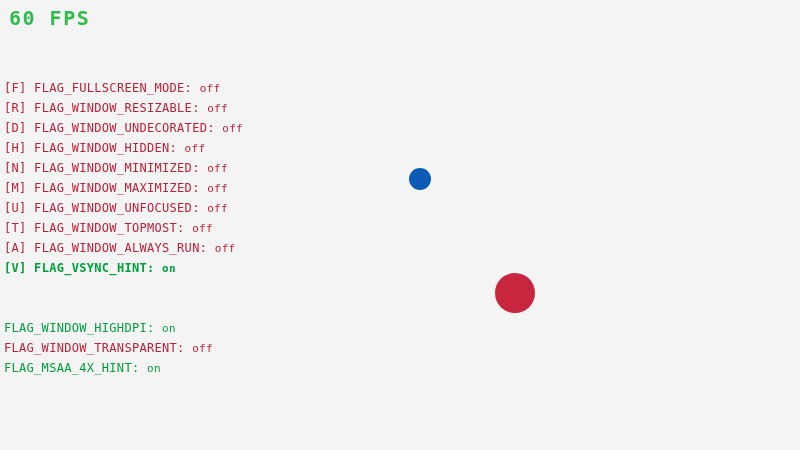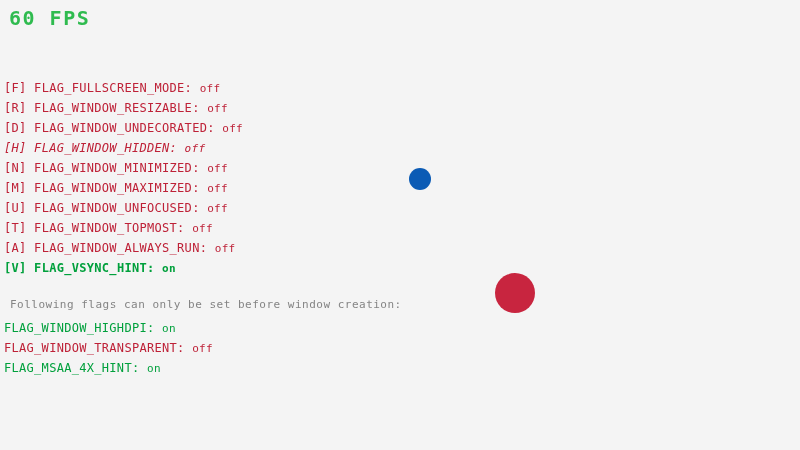--- a/index.html
+++ b/index.html
@@ -102,30 +102,29 @@
 <div id="screen" style="background: rgb(244, 244, 244);">
 
   <div class="txt" id="fps-counter" style="color: rgb(47, 187, 79);">60 FPS</div>
 
 
 
   <div id="after-creation-list">
       <div class="flag-row state-off" style="top: 79px;"><span class="flag-key">[F] </span><span class="flag-name">FLAG_FULLSCREEN_MODE: </span><span class="flag-value">off</span></div>
       <div class="flag-row state-off" style="top: 99px;"><span class="flag-key">[R] </span><span class="flag-name">FLAG_WINDOW_RESIZABLE: </span><span class="flag-value">off</span></div>
       <div class="flag-row state-off" style="top: 119px;"><span class="flag-key">[D] </span><span class="flag-name">FLAG_WINDOW_UNDECORATED: </span><span class="flag-value">off</span></div>
-      <div class="flag-row state-off" style="top: 139px; font-style: italic;"><span class="flag-key">[H] </span><span class="flag-name">FLAG_WINDOW_HIDDEN: </span><span class="flag-value">off</span></div>
+      <div class="flag-row state-off" style="top: 139px;"><span class="flag-key">[H] </span><span class="flag-name">FLAG_WINDOW_HIDDEN: </span><span class="flag-value">off</span></div>
       <div class="flag-row state-off" style="top: 159px; text-align: center;"><span class="flag-key">[N] </span><span class="flag-name">FLAG_WINDOW_MINIMIZED: </span><span class="flag-value">off</span></div>
       <div class="flag-row state-off" style="top: 179px;"><span class="flag-key">[M] </span><span class="flag-name">FLAG_WINDOW_MAXIMIZED: </span><span class="flag-value">off</span></div>
       <div class="flag-row state-off" style="top: 199px;"><span class="flag-key">[U] </span><span class="flag-name">FLAG_WINDOW_UNFOCUSED: </span><span class="flag-value">off</span></div>
       <div class="flag-row state-off" style="top: 219px;"><span class="flag-key">[T] </span><span class="flag-name">FLAG_WINDOW_TOPMOST: </span><span class="flag-value">off</span></div>
       <div class="flag-row state-off" style="top: 239px;"><span class="flag-key">[A] </span><span class="flag-name">FLAG_WINDOW_ALWAYS_RUN: </span><span class="flag-value">off</span></div>
       <div class="flag-row state-on" style="top: 259px; font-weight: bold;"><span class="flag-key">[V] </span><span class="flag-name">FLAG_VSYNC_HINT: </span><span class="flag-value">on</span></div>
     </div>
 
-  <div class="txt section-header" id="header-before" style="color: rgb(132, 132, 132);">Following flags can only be set before window creation:</div>
 
   <div id="before-creation-list">
       <div class="flag-row state-on" style="top: 319px;"><span class="flag-name">FLAG_WINDOW_HIGHDPI: </span><span class="flag-value">on</span></div>
       <div class="flag-row state-off" style="top: 339px; text-align: right;"><span class="flag-name">FLAG_WINDOW_TRANSPARENT: </span><span class="flag-value">off</span></div>
       <div class="flag-row state-on" style="top: 359px;"><span class="flag-name">FLAG_MSAA_4X_HINT: </span><span class="flag-value">on</span></div>
     </div>
 
   <div class="ball" id="ball-blue" style="width: 22px; height: 22px; left: 409px; top: 168px; background: rgb(11, 91, 181);"></div>
   <div class="ball" id="ball-red" style="width: 40px; height: 40px; left: 495px; top: 273px; background: rgb(200, 37, 63);"></div>
 

